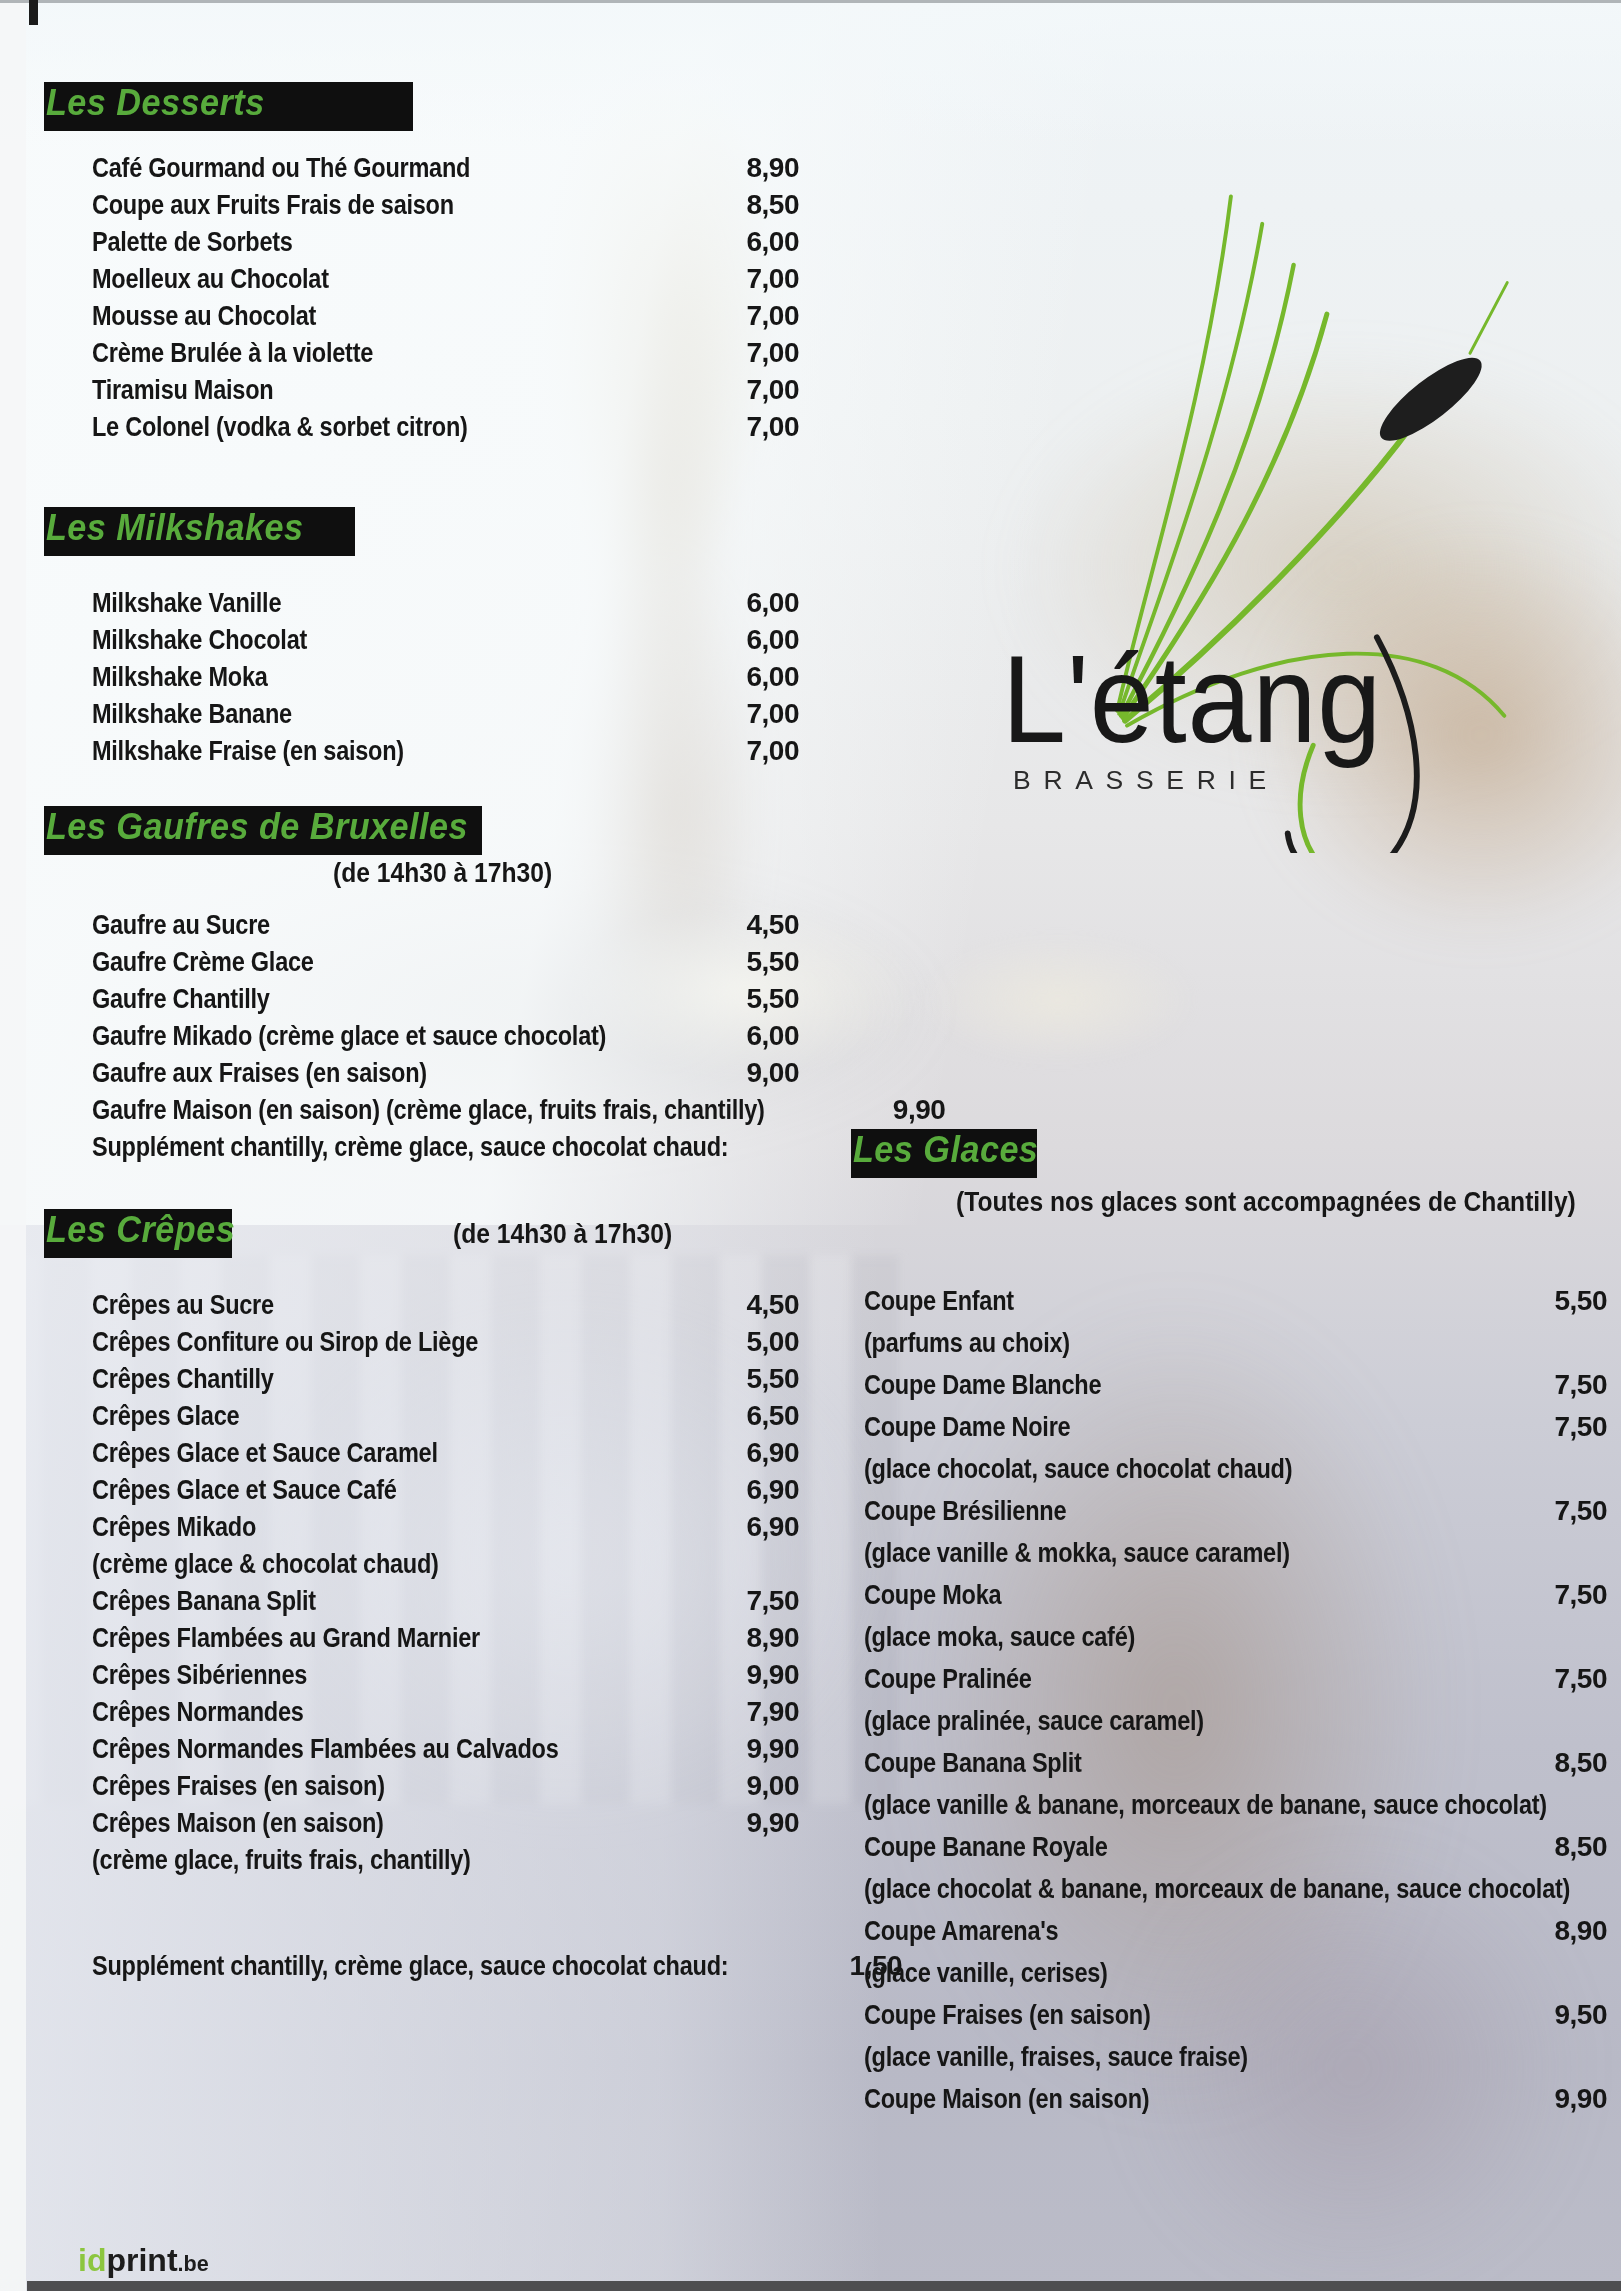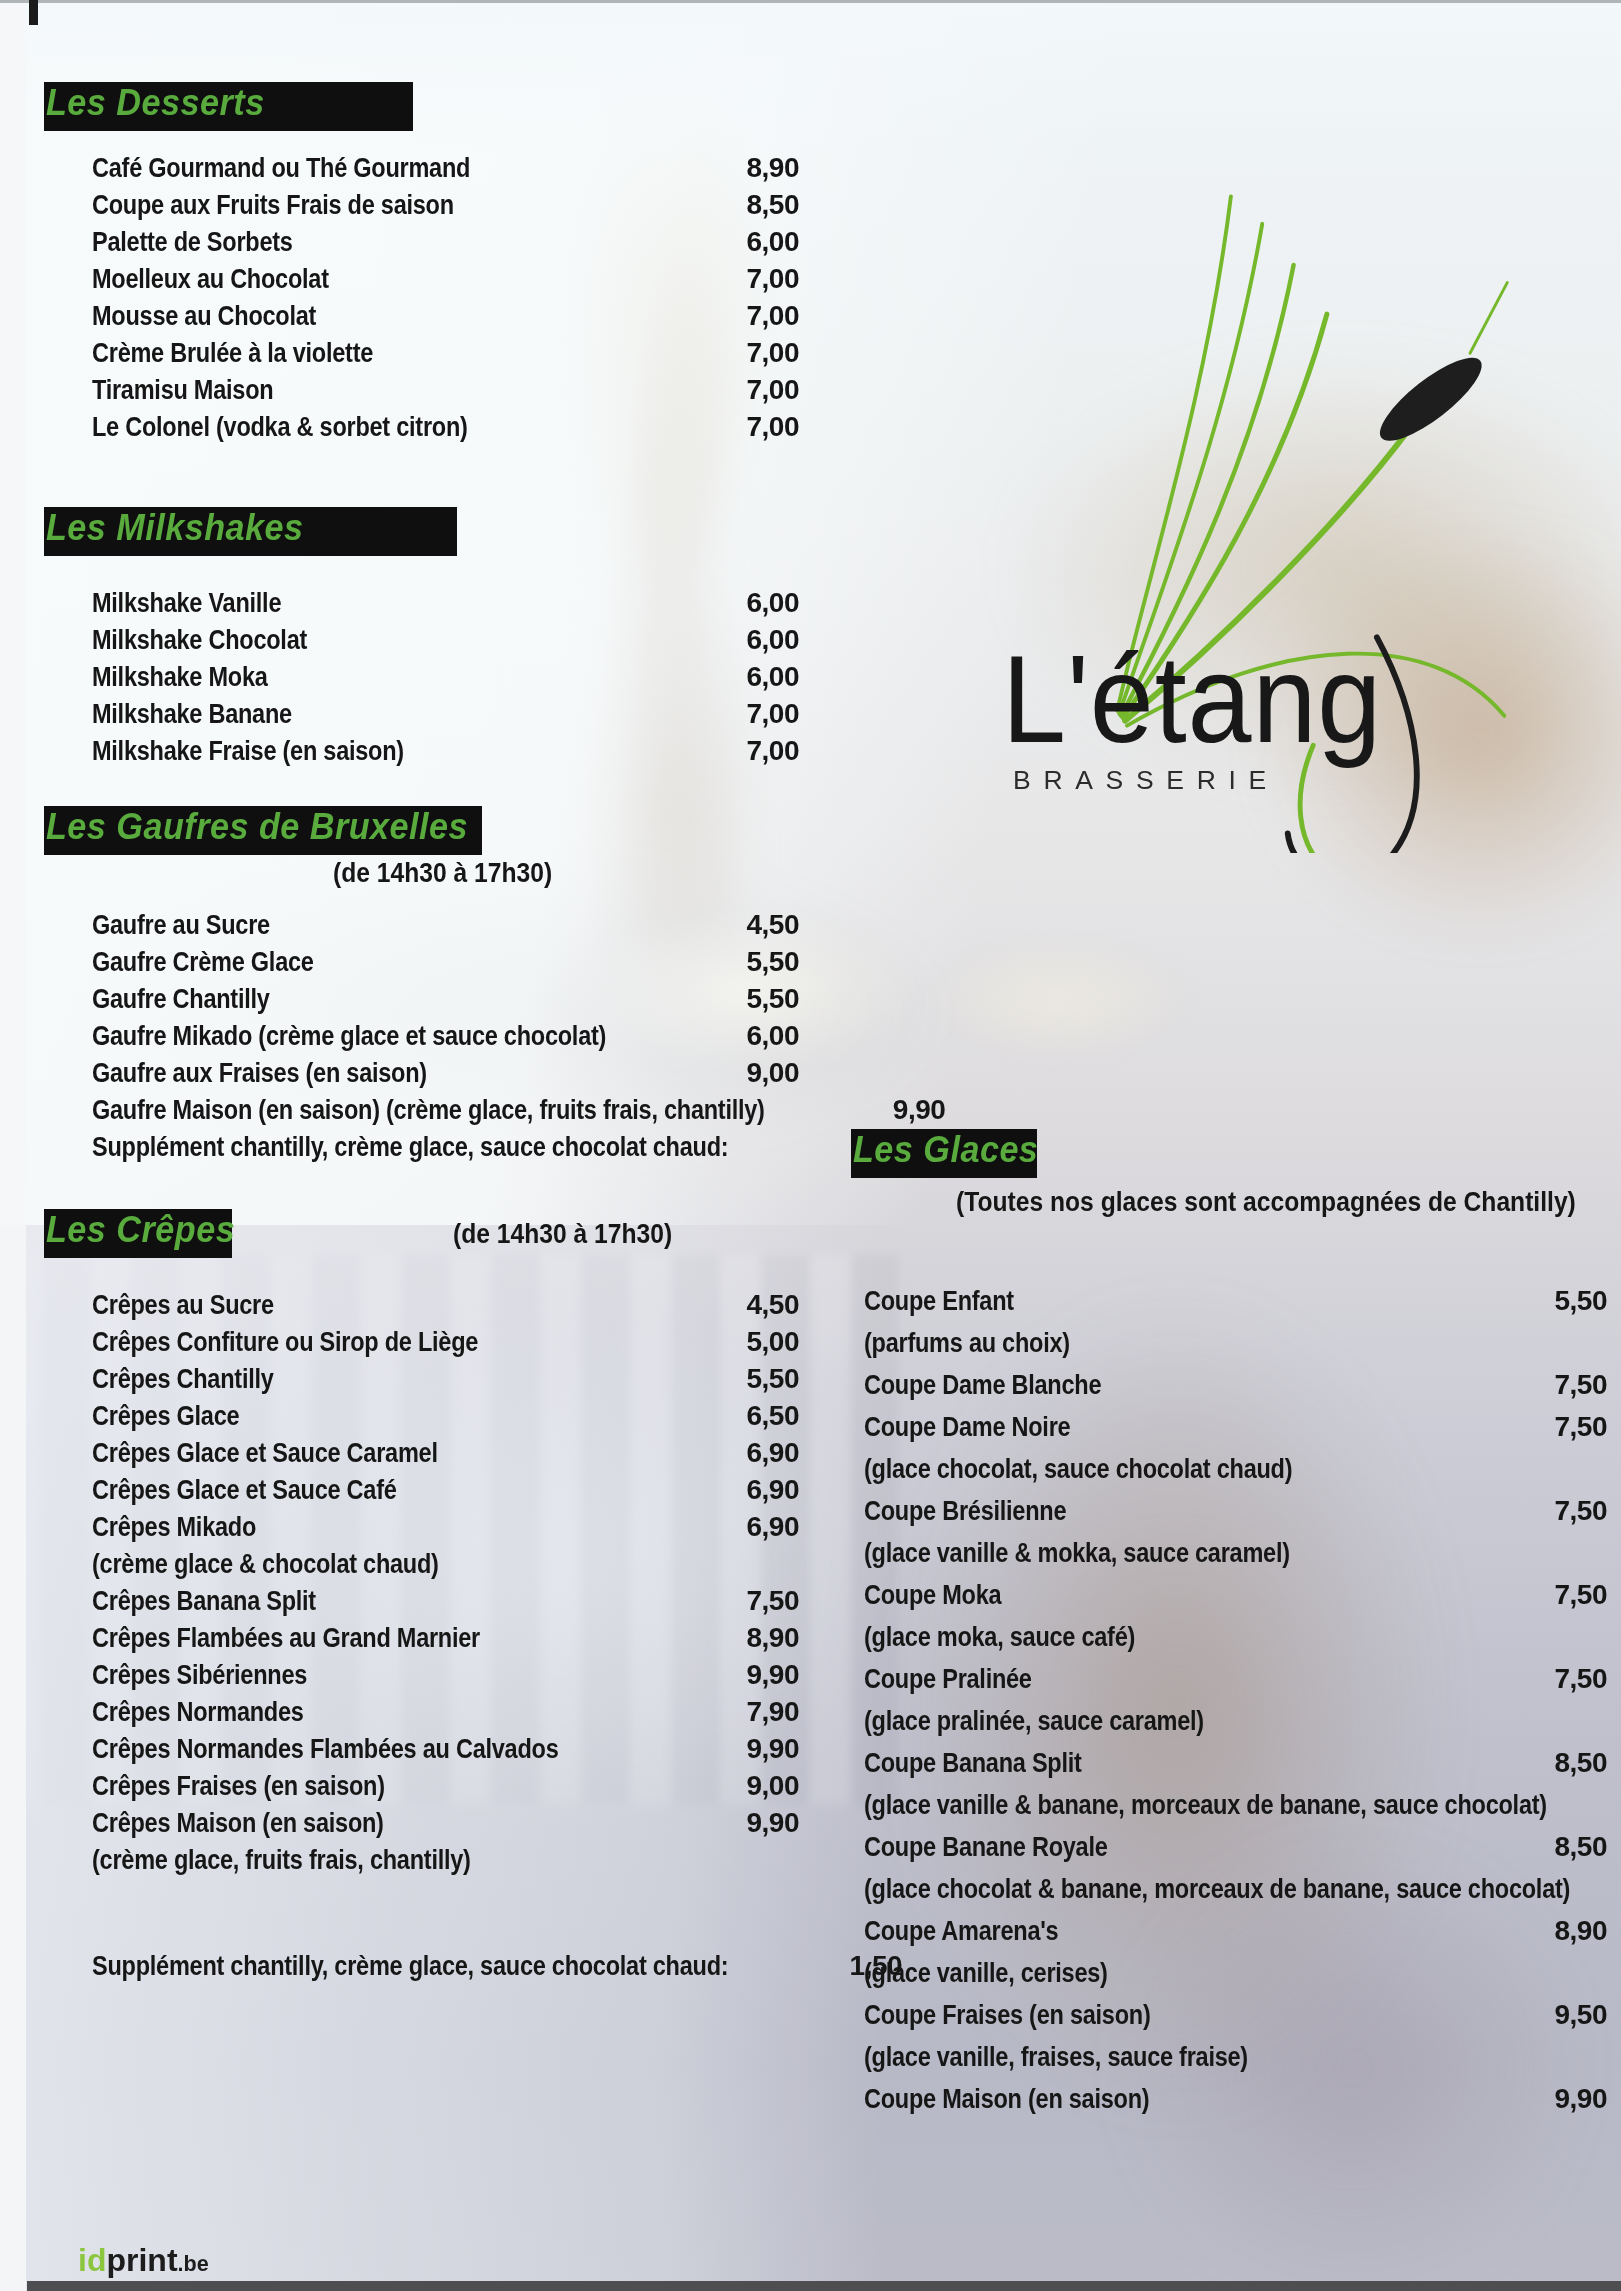--- a/index.html
+++ b/index.html
@@ -101,21 +101,21 @@
         <span class="name">Tiramisu Maison</span>
         <span class="price">7,00</span>
       </div>
 
       <div class="row">
         <span class="name">Le Colonel (vodka &amp; sorbet citron)</span>
         <span class="price">7,00</span>
       </div>
     </div>
 
-  <div class="bar" style="left:44px;top:507px;width:413px;">
+  <div class="bar" style="left:44px;top:507px;width:311px;">
     <span>Les Milkshakes</span>
   </div>
   <div class="menu-list" style="left:92px;top:584px;width:707px;--rh:37px;">
 
       <div class="row">
         <span class="name">Milkshake Vanille</span>
         <span class="price">6,00</span>
       </div>
 
       <div class="row">

